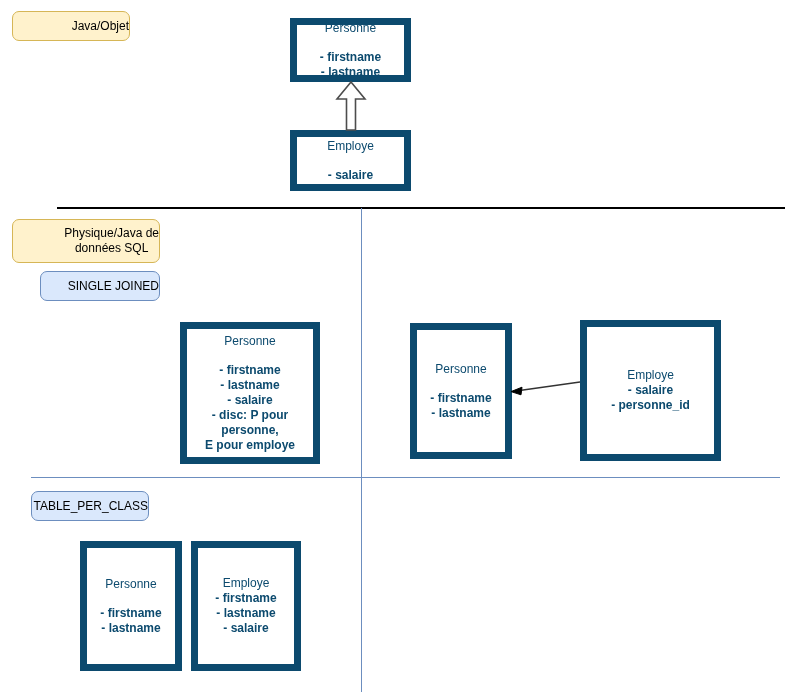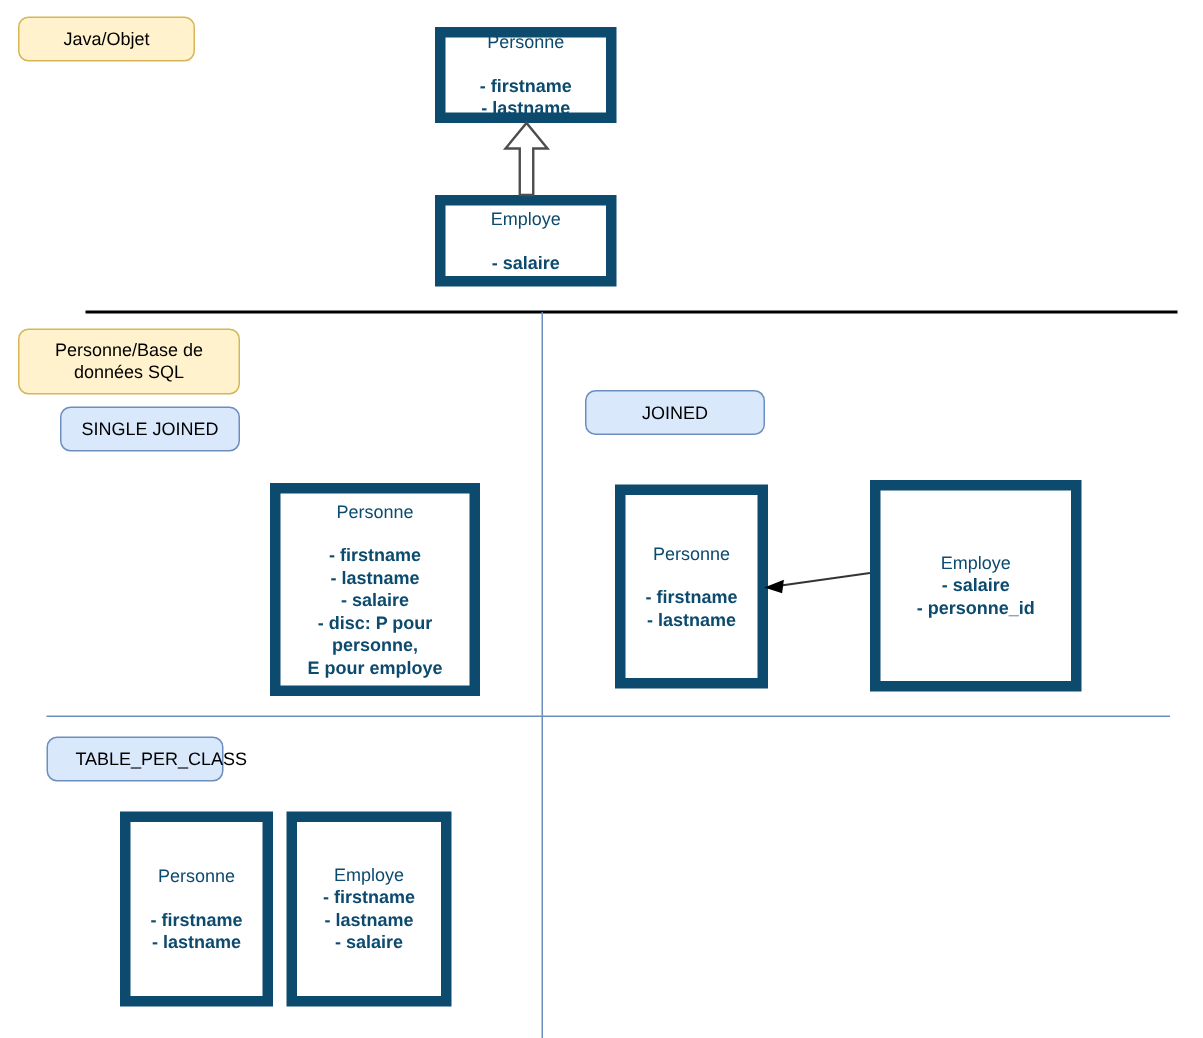--- a/index.html
+++ b/index.html
@@ -19,21 +19,21 @@
     overflow: hidden;
   }
 
   
   .pill {
     position: absolute;
     box-sizing: border-box;
     border-radius: 7px;
     display: flex;
     align-items: center;
-    justify-content: center;
+    justify-content: flex-end;
     text-align: center;
     font-size: 12px;
     line-height: 15px;
     color: #000000;
     white-space: pre-line;
   }
   .pill-yellow {
     background: #fff2cc;
     border: 1px solid #d6b656;
   }
@@ -105,31 +105,28 @@
 
   <div class="rule rule-v-blue" style="left:361px; top:208px; height:484px;"></div>
 
   <div class="rule rule-h-blue" style="left:31px; top:477px; width:749px;"></div>
 
   <div class="pill pill-yellow" style="left:12px; top:11px; width:118px; height:30px;">
     <span>Java/Objet</span>
   </div>
 
   <div class="pill pill-yellow" style="left:12px; top:219px; width:148px; height:44px;">
-    <span>Personne/Base de
+    <span>Physique/Java de
 données SQL</span>
   </div>
 
   <div class="pill pill-blue" style="left:40px; top:271px; width:120px; height:30px;">
     <span>SINGLE JOINED</span>
   </div>
 
-  <div class="pill pill-blue" style="left:390px; top:260px; width:120px; height:30px;">
-    <span>JOINED</span>
-  </div>
 
   <div class="pill pill-blue" style="left:31px; top:491px; width:118px; height:30px;padding-left:35px;">
     <span>TABLE_PER_CLASS</span>
   </div>
 
   <div class="box gap-block" style="left:290px; top:18px; width:121px; height:64px;">
     <span class="box-title">Personne</span>
     <span class="box-attrs">- firstname
 - lastname</span>
   </div>

